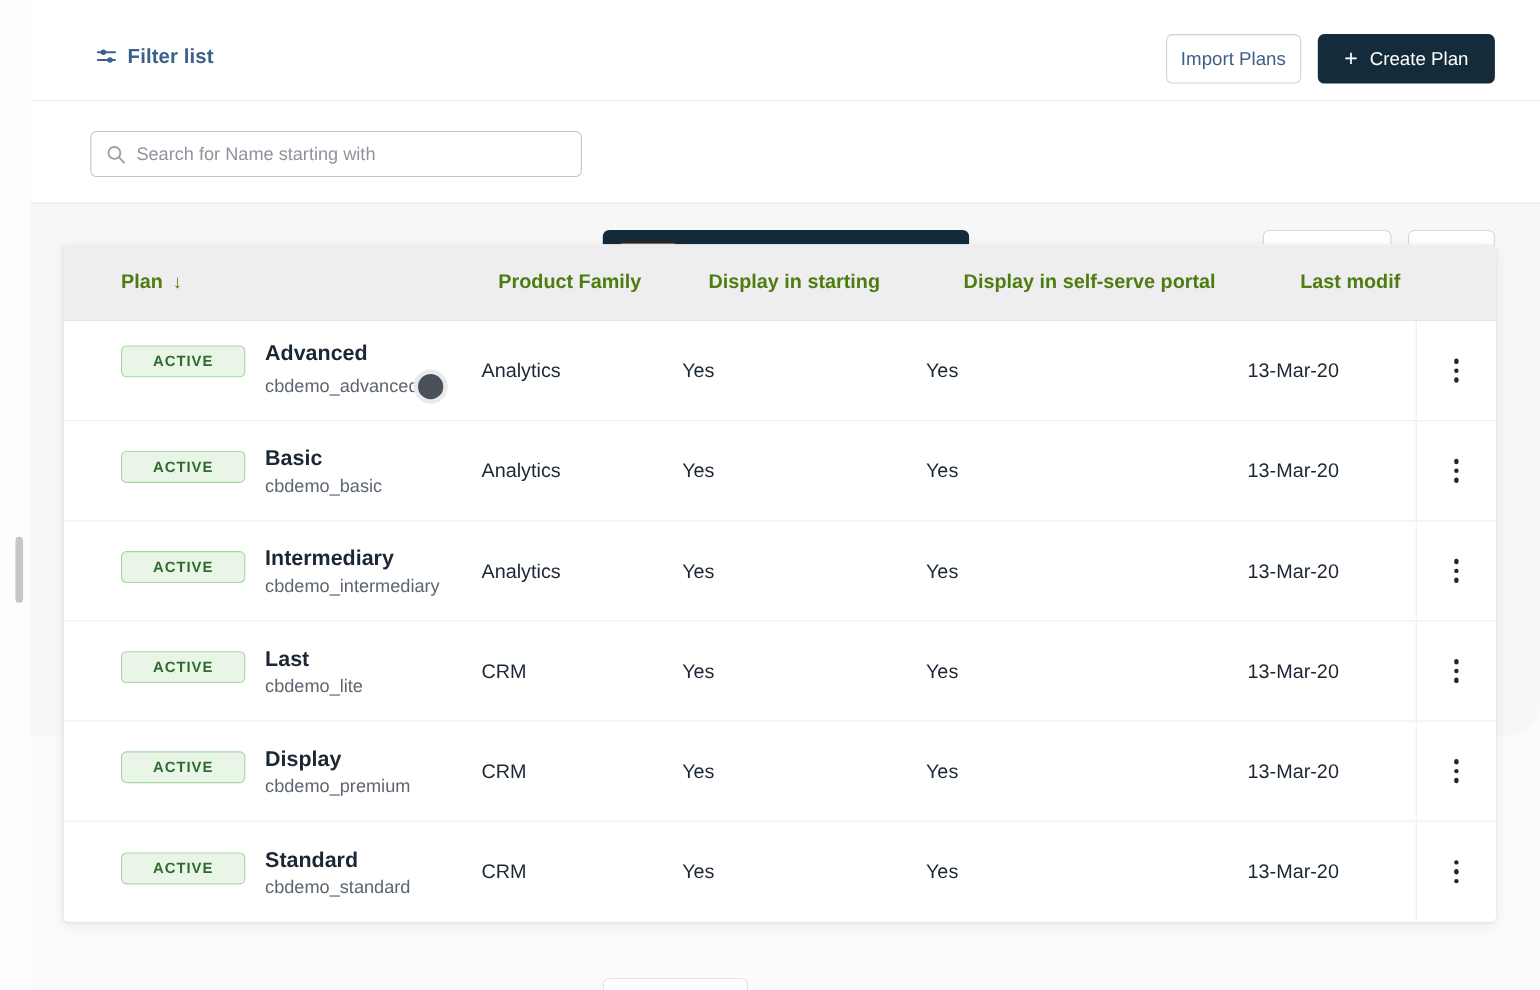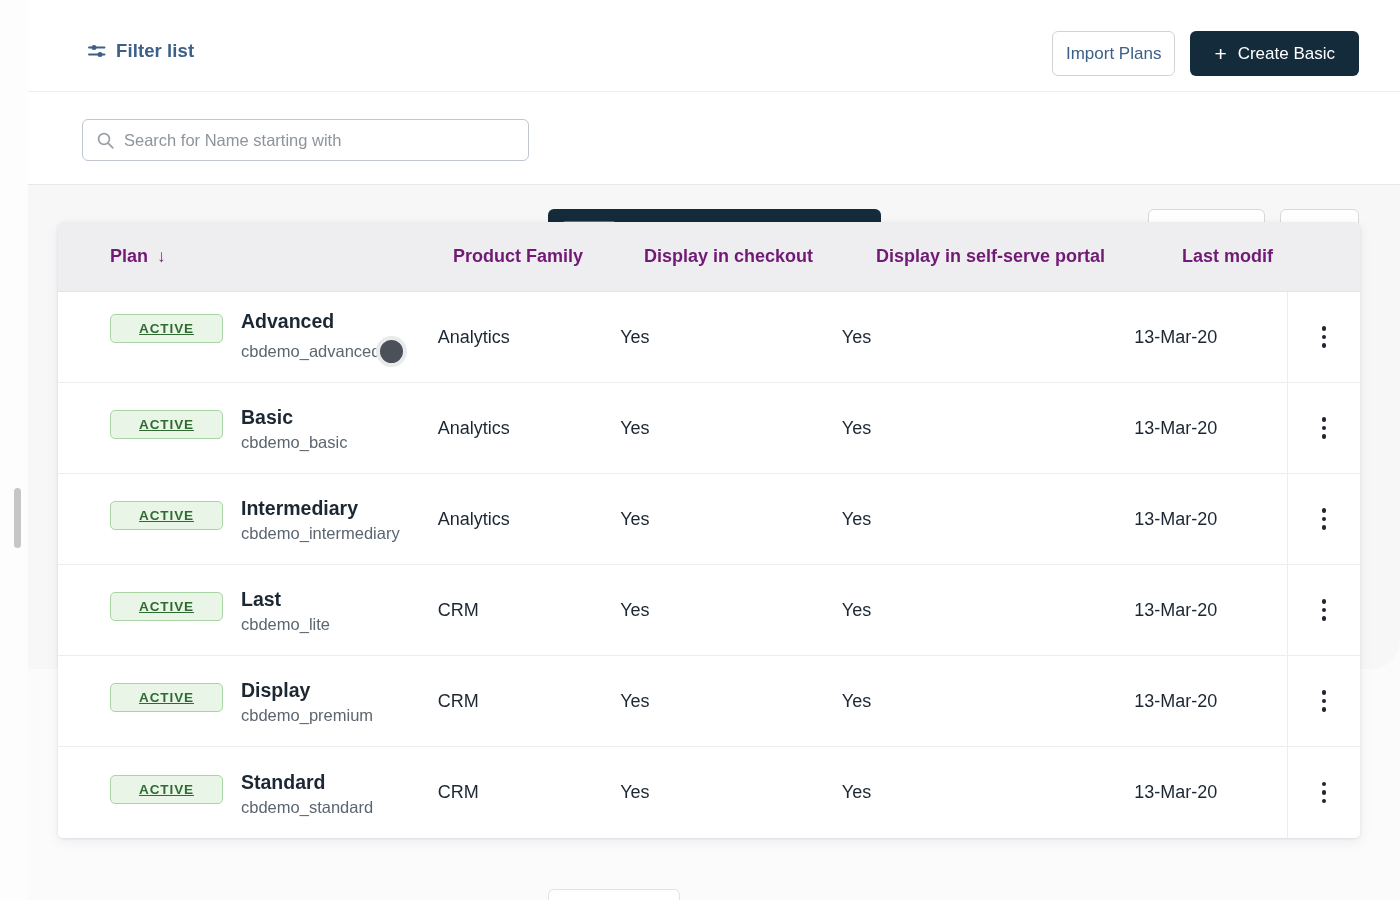--- a/index.html
+++ b/index.html
@@ -245,21 +245,21 @@
     display: flex;
     align-items: center;
     height: 70px;
     background: #eeeef0;
     border-bottom: 1px solid #e2e3e5;
     padding-left: 52px;
   }
   .th {
     font-size: 18px;
     font-weight: bold;
-    color: #701a75;
+    color: #4d7c0f;
     font-family: "Liberation Sans", sans-serif;
     white-space: nowrap;
     display: flex;
     align-items: flex-end;
     gap: 9px;
   }
   .sort-arrow { font-size: 17px; font-weight: normal; }
 
   .col-plan    { width: 343px; }
   .col-family  { width: 191px; }
@@ -300,21 +300,20 @@
     text-align: center;
     border: 1px solid #a9d5a5;
     background: #e9f6e7;
     color: #2f6b31;
     font-size: 13.5px;
     font-weight: bold;
     letter-spacing: .9px;
     padding: 6px 0;
     border-radius: 5px;
     font-family: "Liberation Sans", sans-serif;
-    text-decoration: underline;
   }
   .plan-names { display: flex; flex-direction: column; gap: 3px; min-width: 0; }
   .plan-title {
     font-size: 19.5px;
     font-weight: bold;
     color: #1b2733;
     line-height: 1.25;
     white-space: nowrap;
   }
   .plan-id-line { display: flex; align-items: center; }
@@ -396,21 +395,21 @@
             <circle cx="12" cy="12.5" r="2.5" fill="#3c6088"></circle>
           </svg>
         </span>
         <span class="filter-label">Filter list</span>
       </div>
 
       <div class="header-actions">
         <button class="btn-import">Import Plans</button>
         <button class="btn-create">
           <span class="plus-glyph">+</span>
-          <span>Create Basic</span>
+          <span>Create Plan</span>
         </button>
       </div>
 
     </div>
 
     <div class="header-bottom">
 
       <div class="search-wrap">
         <span class="search-icon">
           <svg viewBox="0 0 17 17" width="17" height="17" fill="none">
@@ -448,21 +447,21 @@
   </div>
 
   <div class="table-card">
 
     <div class="thead">
       <div class="th col-plan">
         <span>Plan</span>
         <span class="sort-arrow">↓</span>
       </div>
       <div class="th col-family">Product Family</div>
-      <div class="th col-checkout">Display in checkout</div>
+      <div class="th col-checkout">Display in starting</div>
       <div class="th col-portal">Display in self-serve portal</div>
       <div class="th col-modif">Last modif</div>
     </div>
 
     <div class="tbody" id="tbody">
         <div class="row">
           <div class="row-main">
             <div class="cell-plan">
               <span class="badge-active">ACTIVE</span>
               <span class="plan-names">

